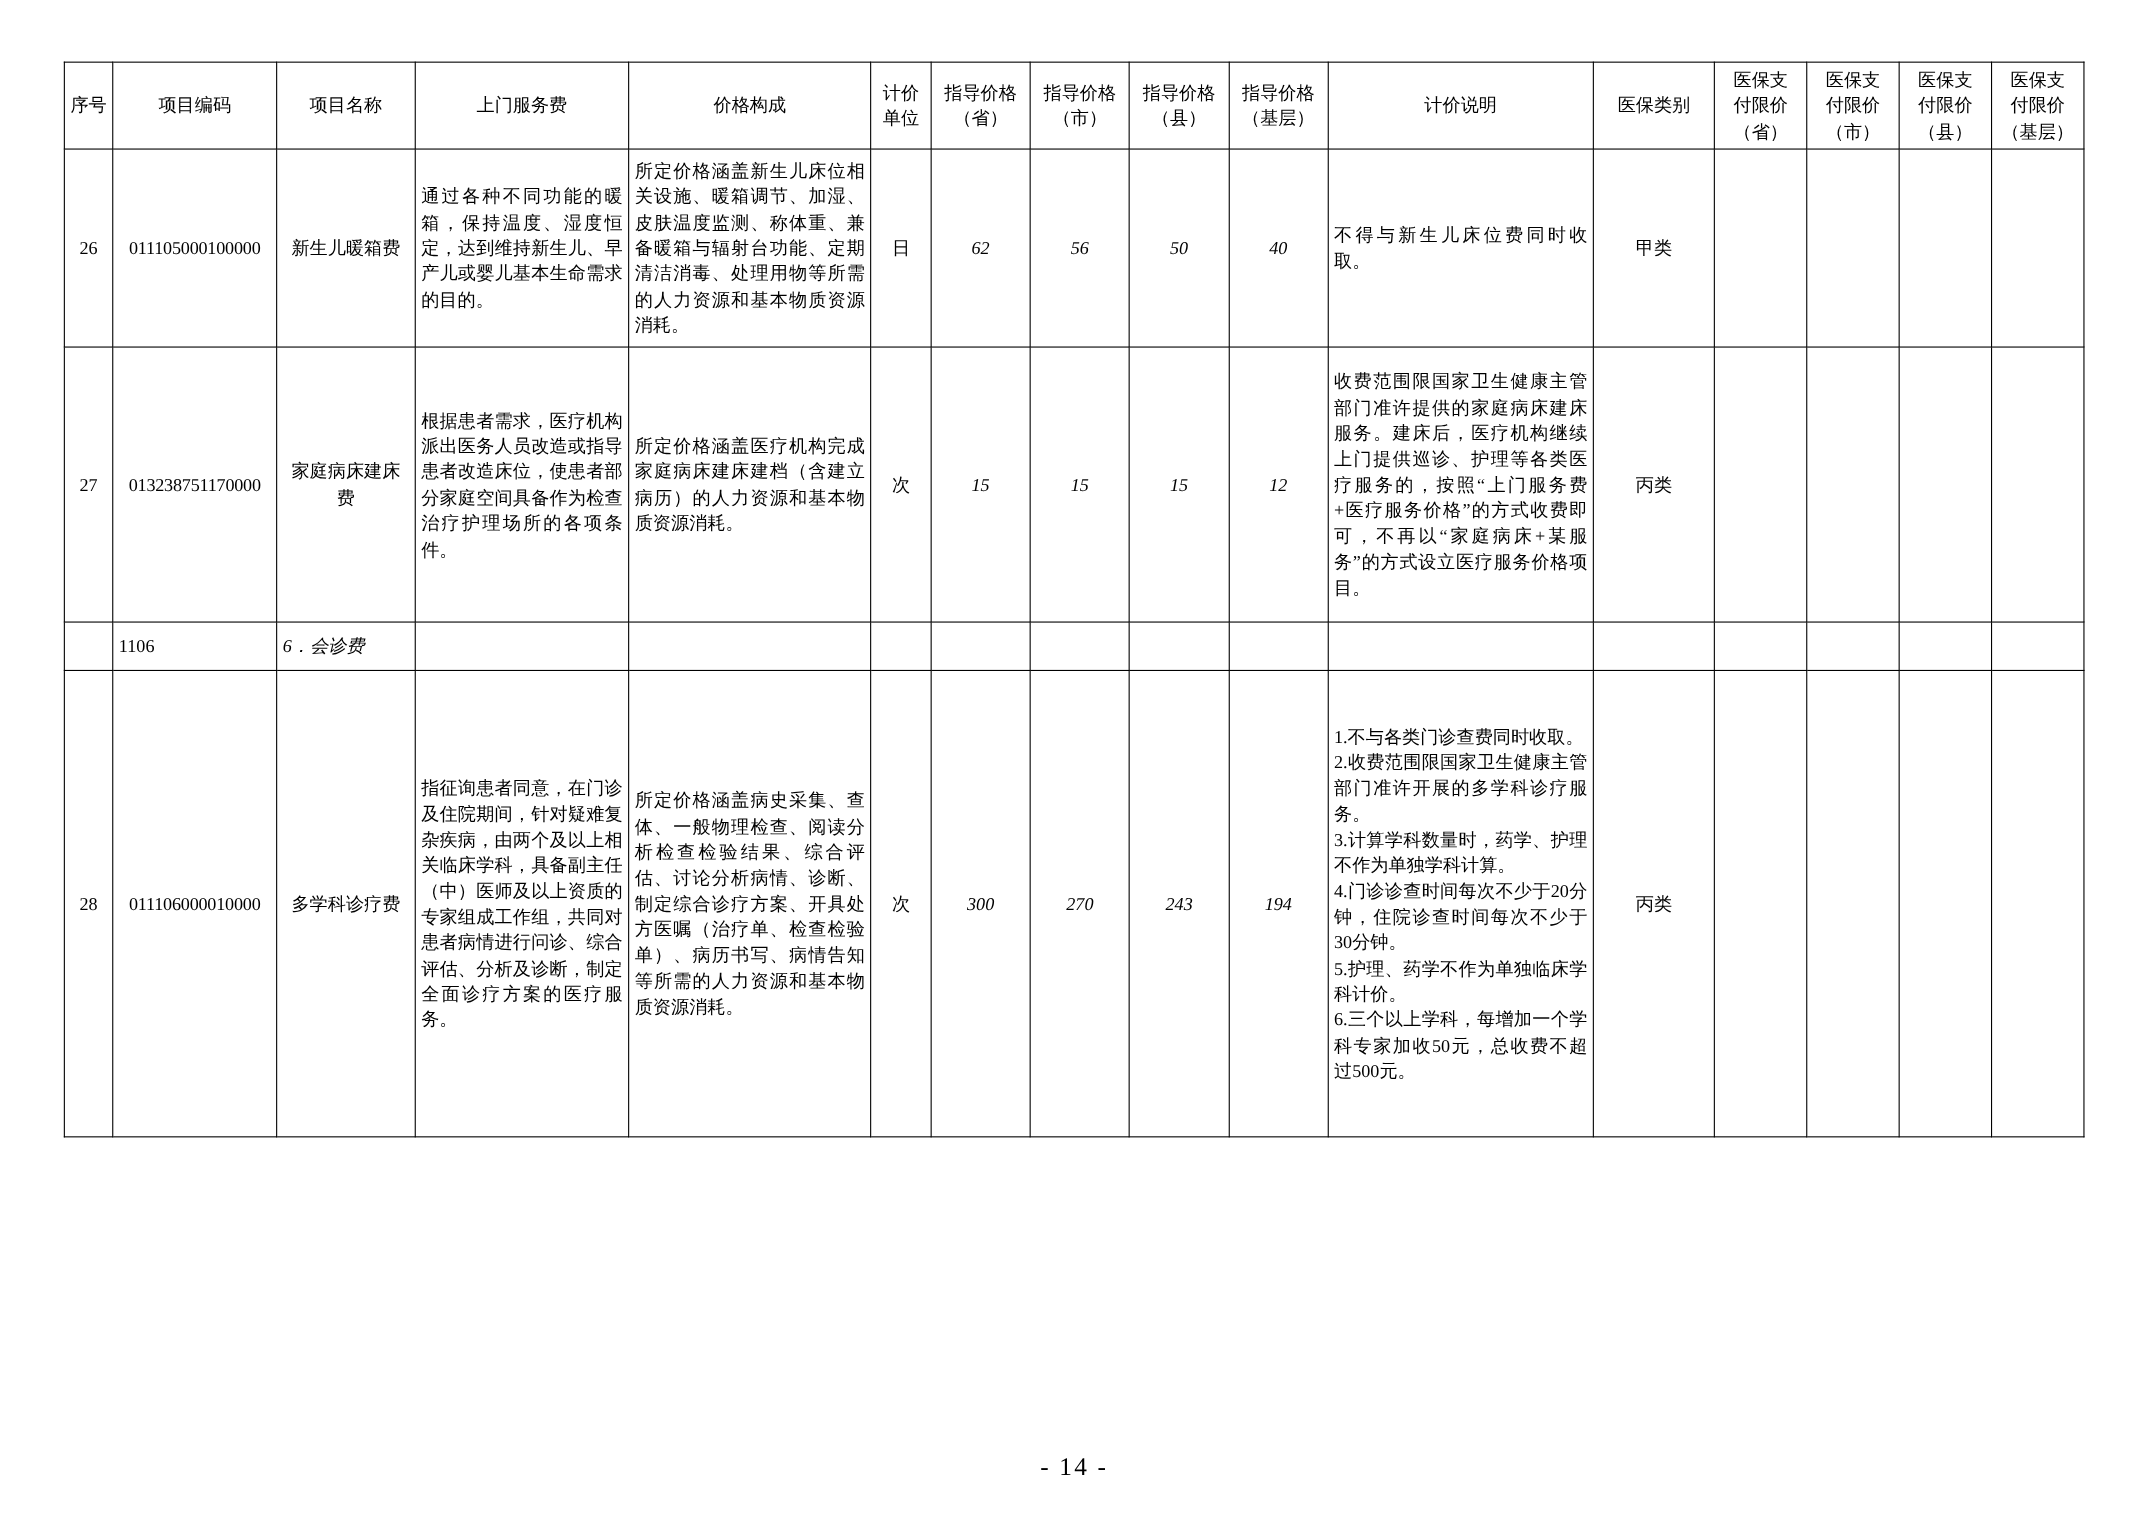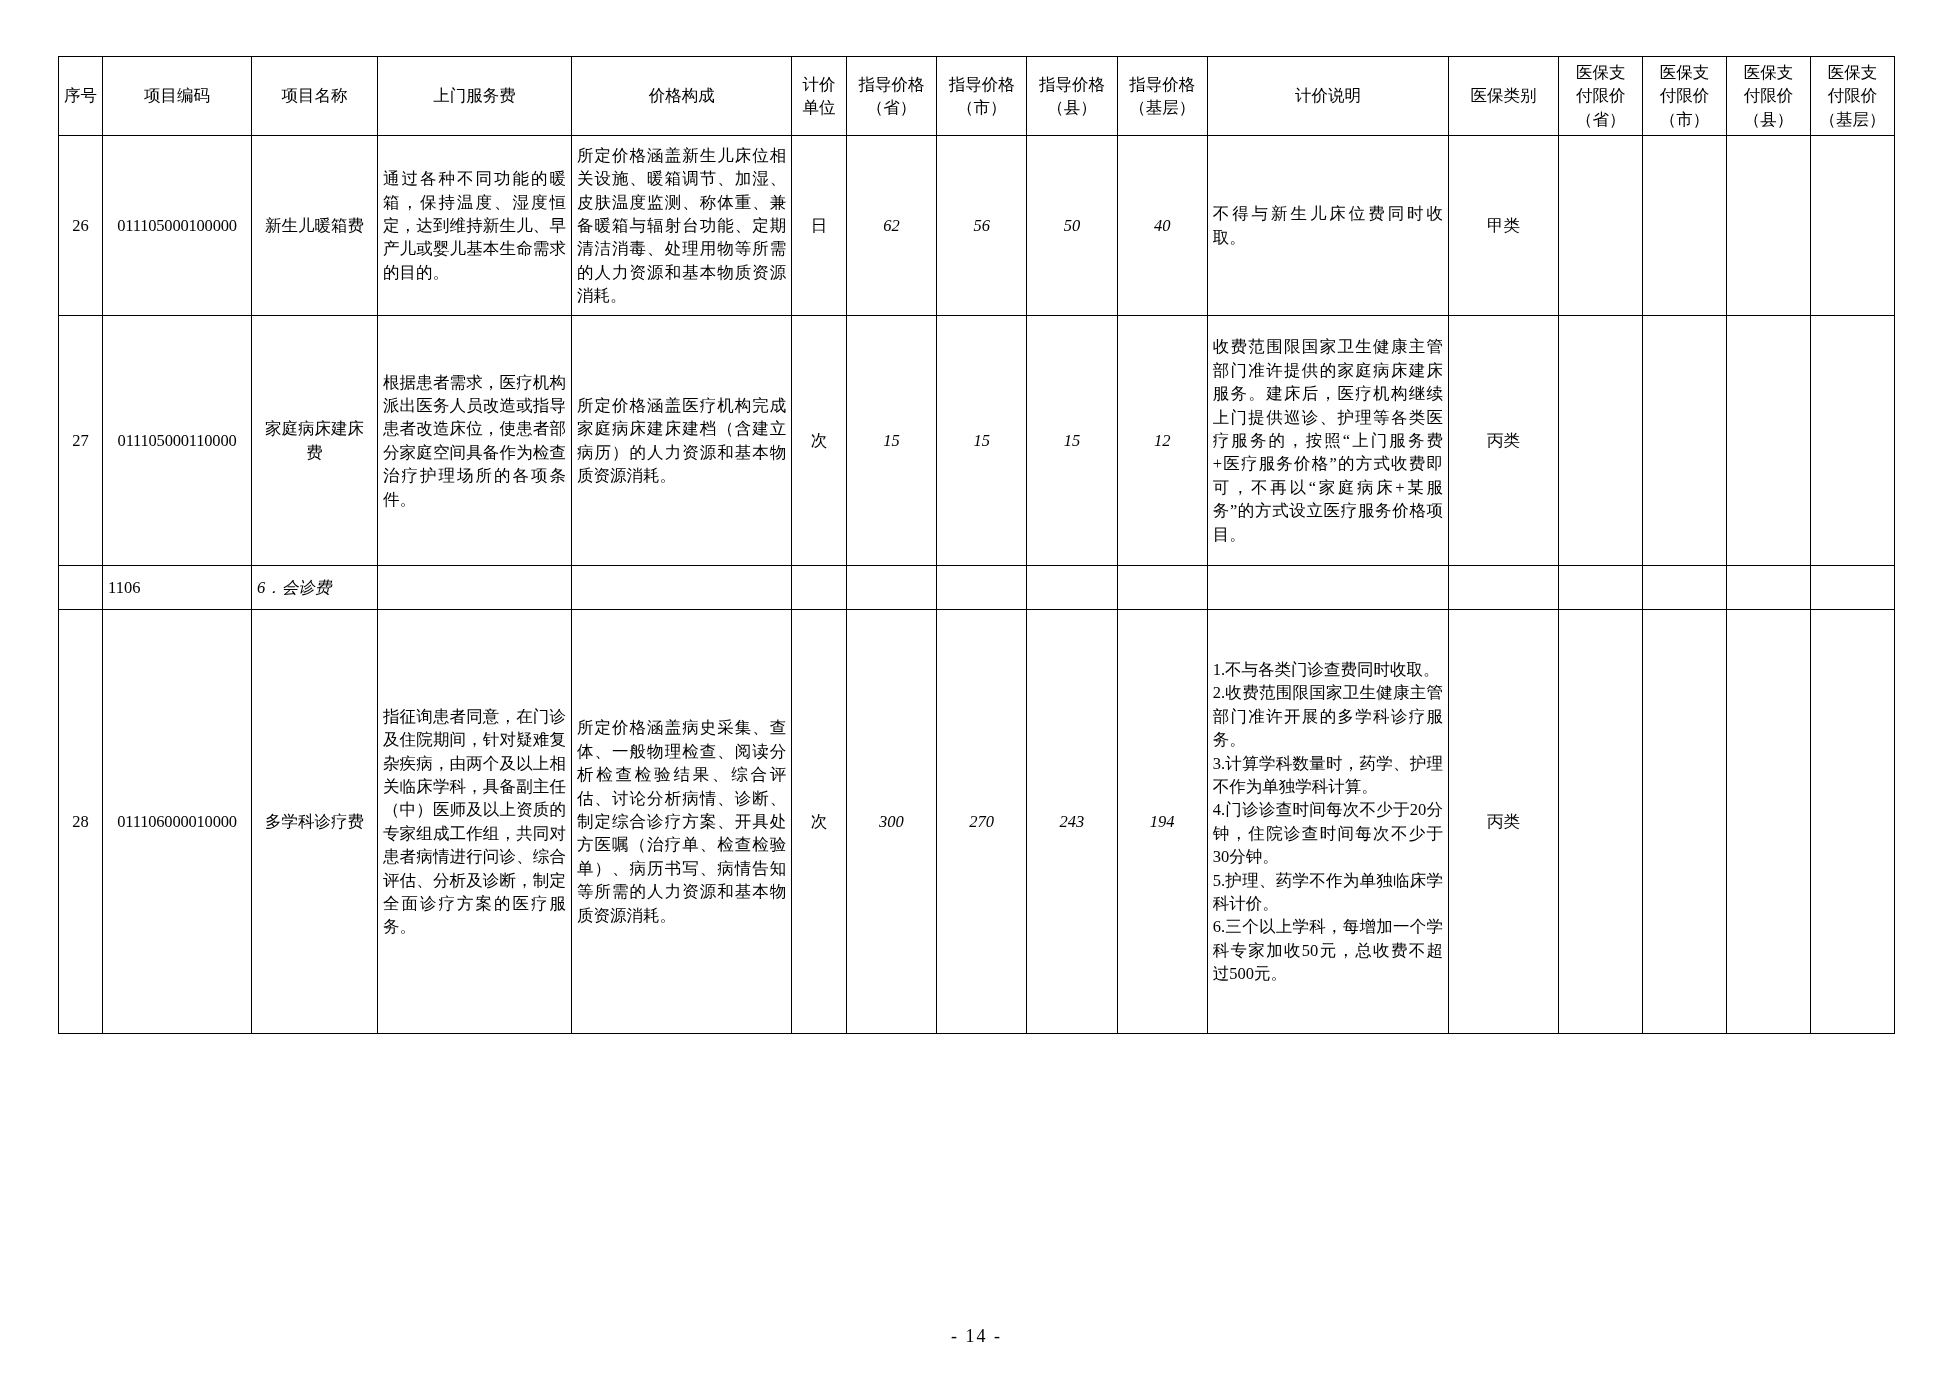--- a/index.html
+++ b/index.html
@@ -59,21 +59,21 @@
     font-size: 16.5px;
     line-height: 1.5;
     padding: 6px 8px;
   }
   .footer {
     position: absolute;
     left: 0;
     right: 0;
     bottom: 36px;
     text-align: center;
-    font-size: 18px;
+    font-size: 23px;
     letter-spacing: 2px;
     font-family: "Liberation Serif", serif;
   }
   .hdr-2line { line-height: 1.3; }
 </style>
 </head>
 <body>
 
 <div class="page">
 
@@ -163,21 +163,21 @@
         <td class="note-cell">不得与新生儿床位费同时收取。</td>
         <td class="c-center">甲类</td>
         <td class="c-center"></td>
         <td class="c-center"></td>
         <td class="c-center"></td>
         <td class="c-center"></td>
       </tr>
 
       <tr style="height:250px">
         <td class="c-center">27</td>
-        <td class="code-cell">011105000110000</td>
+        <td class="code-cell">013238751170000</td>
         <td class="name-cell">家庭病床建床费</td>
         <td class="desc-cell">根据患者需求，医疗机构派出医务人员改造或指导患者改造床位，使患者部分家庭空间具备作为检查治疗护理场所的各项条件。</td>
         <td class="desc-cell">所定价格涵盖医疗机构完成家庭病床建床建档（含建立病历）的人力资源和基本物质资源消耗。</td>
         <td class="c-center">次</td>
         <td class="nowrapnum">15</td>
         <td class="nowrapnum">15</td>
         <td class="nowrapnum">15</td>
         <td class="nowrapnum">12</td>
         <td class="note-cell">收费范围限国家卫生健康主管部门准许提供的家庭病床建床服务。建床后，医疗机构继续上门提供巡诊、护理等各类医疗服务的，按照“上门服务费+医疗服务价格”的方式收费即可，不再以“家庭病床+某服务”的方式设立医疗服务价格项目。</td>
         <td class="c-center">丙类</td>

